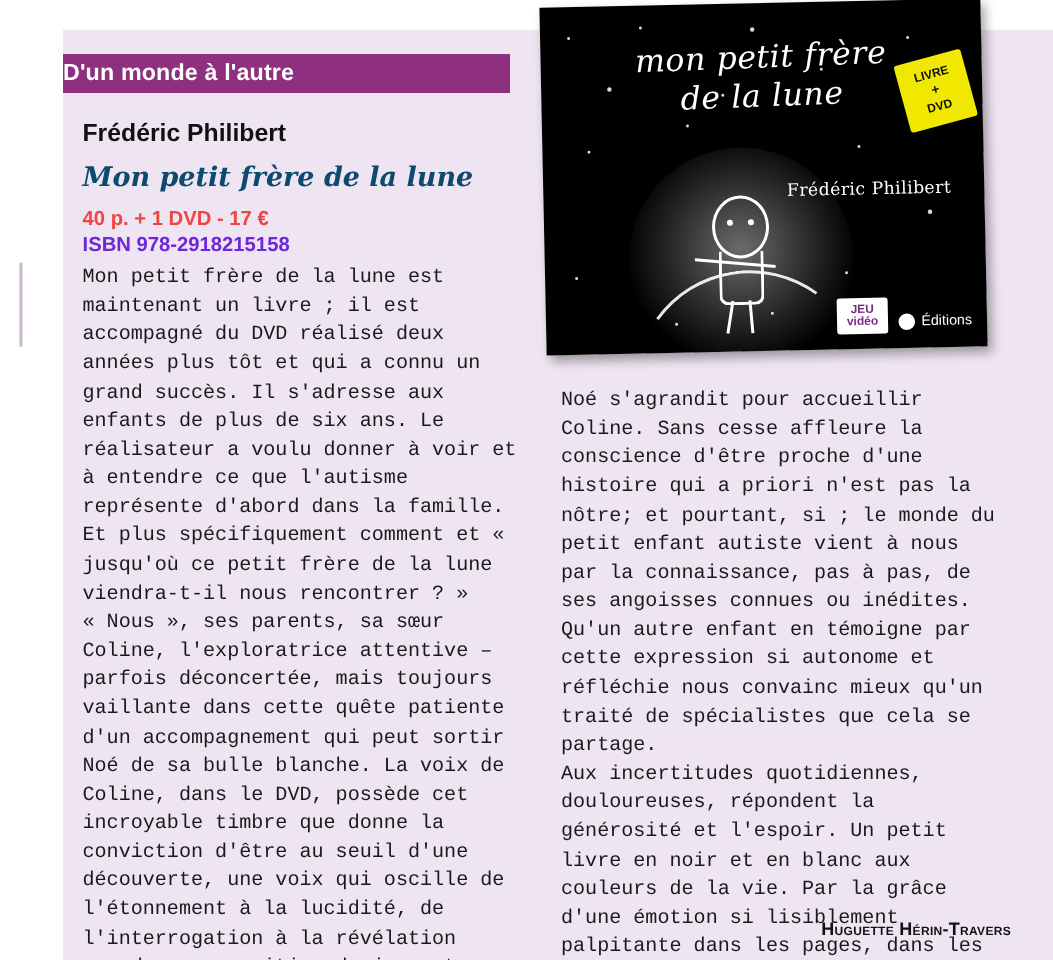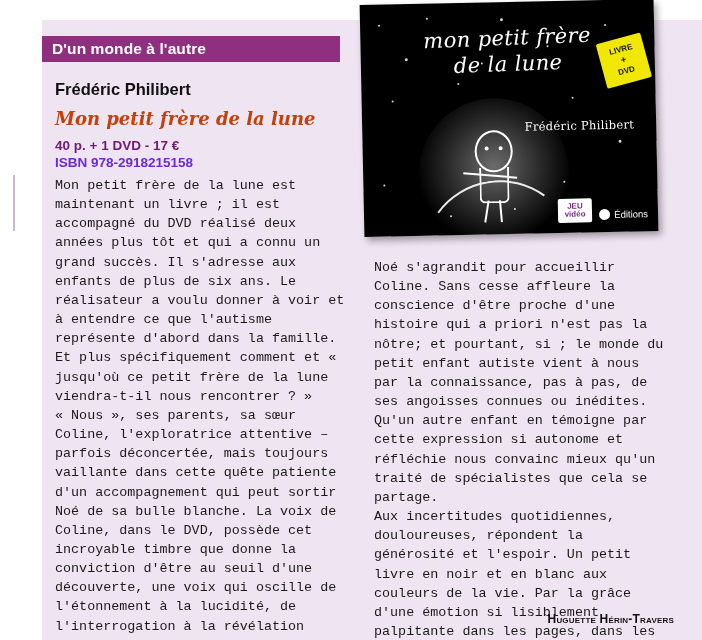--- a/index.html
+++ b/index.html
@@ -61,21 +61,21 @@
     width: 298px;
     height: 26px;
     background: #8e2f7f;
   }
   .section-bar .section-title {
     display: block;
     color: #ffffff;
     font-size: 15.5px;
     font-weight: bold;
     line-height: 26px;
-    padding-left: 10px;
+    padding-left: 0;
     letter-spacing: 0.1px;
   }
 
   
   .cover-wrap {
     position: absolute;
     left: 362px;
     top: 2px;
     width: 294px;
     height: 232px;
@@ -248,30 +248,30 @@
     font-weight: bold;
     color: #111111;
   }
   .book-title {
     position: absolute;
     left: 55px;
     top: 108px;
     font-size: 18px;
     font-style: italic;
     font-weight: bold;
-    color: #c2410c;
+    color: #0c4a6e;
     font-family: "DejaVu Serif", serif;
   }
   .book-price {
     position: absolute;
     left: 55px;
     top: 138px;
     font-size: 13.5px;
     font-weight: bold;
-    color: #701a75;
+    color: #ef4444;
   }
   .book-isbn {
     position: absolute;
     left: 55px;
     top: 155px;
     font-size: 13.5px;
     font-weight: bold;
     color: #6d28d9;
   }
 

